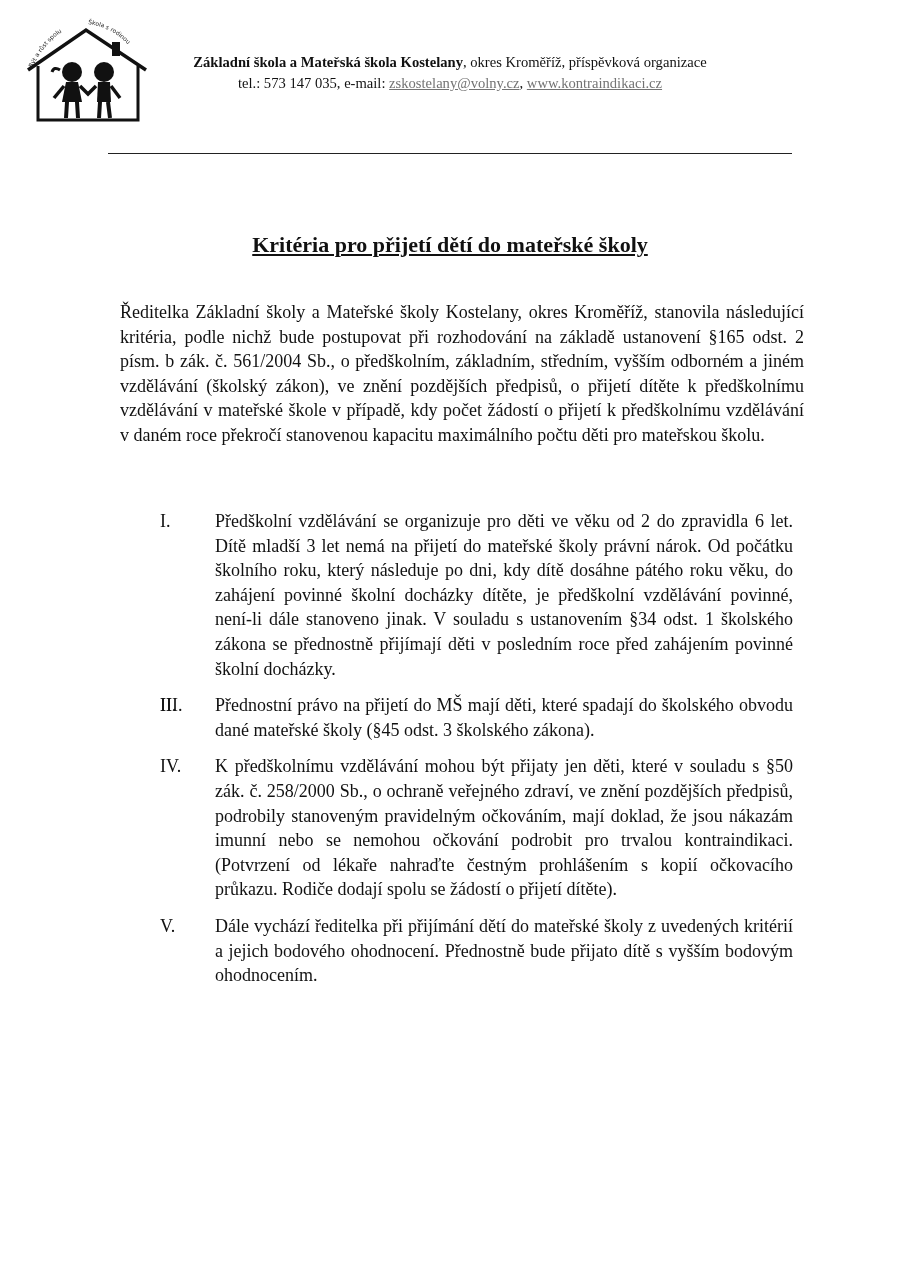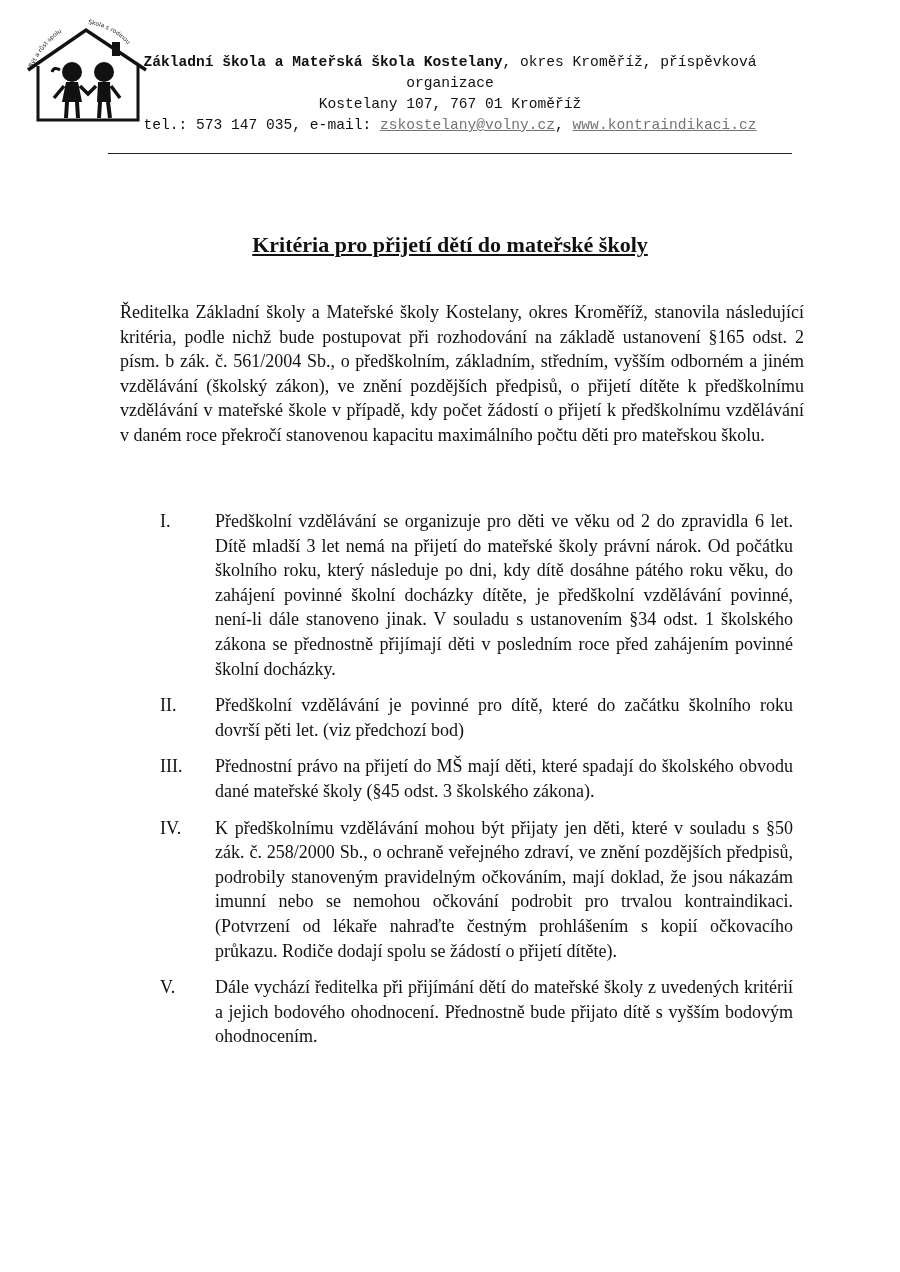--- a/index.html
+++ b/index.html
@@ -1,21 +1,21 @@
 <!DOCTYPE html>
 <html><head>
 <meta charset="utf-8">
 <style>
   html, body { margin: 0; padding: 0; background: #ffffff; }
   body { width: 900px; height: 1272px; position: relative; overflow: hidden; color: #111; }
 
   .logo { position: absolute; left: 22px; top: 18px; width: 130px; height: 108px; }
 
   .header { position: absolute; left: 140px; top: 52px; width: 620px; text-align: center;
-            font-family: Liberation Mono, monospace; font-size: 14.6px; line-height: 21px; color: #111; }
+            font-family: Liberation Serif, serif; font-size: 14.6px; line-height: 21px; color: #111; }
   .header .school { font-weight: bold; }
   .header a { color: #737373; text-decoration: underline; }
 
   .rule { position: absolute; left: 108px; top: 153px; width: 684px; height: 0; border-top: 1px solid #222; }
 
   .title { position: absolute; left: 0; top: 232px; width: 900px; text-align: center;
            font-family: "Liberation Serif", serif; font-weight: bold; font-size: 22px;
            text-decoration: underline; color: #111; }
 
   .intro { position: absolute; left: 108px; top: 288px; width: 684px;
@@ -61,40 +61,38 @@
     <path d="M 76 64 L 88 64 L 89 84 L 75 84 Z" fill="#111"></path>
     <path d="M 78 84 L 77 100 M 86 84 L 88 100" stroke="#111" stroke-width="4"></path>
     <path d="M 89 68 L 98 80" stroke="#111" stroke-width="3.5"></path>
   </svg>
 </div>
 
 <div class="header">
   <div>
     <span class="school">Základní škola a Mateřská škola Kostelany</span><span>, okres Kroměříž, příspěvková organizace</span>
   </div>
-  <div>Kostelany 107, 767 01 Kroměříž</div>
   <div>
     <span>tel.: 573 147 035, e-mail: </span><a>zskostelany@volny.cz</a><span>, </span><a>www.kontraindikaci.cz</a>
   </div>
 </div>
 
 <div class="rule"></div>
 
 <div class="title">Kritéria pro přijetí dětí do mateřské školy</div>
 
 <p class="intro">Ředitelka Základní školy a Mateřské školy Kostelany, okres Kroměříž, stanovila následující kritéria, podle nichž bude postupovat při rozhodování na základě ustanovení §165 odst. 2 písm. b zák. č. 561/2004 Sb., o předškolním, základním, středním, vyšším odborném a jiném vzdělávání (školský zákon), ve znění pozdějších předpisů, o přijetí dítěte k předškolnímu vzdělávání v mateřské škole v případě, kdy počet žádostí o přijetí k předškolnímu vzdělávání v daném roce překročí stanovenou kapacitu maximálního počtu děti pro mateřskou školu.</p>
 
 <ol class="criteria">
   <li>
     <span class="num">I.</span>
     <span>Předškolní vzdělávání se organizuje pro děti ve věku od 2 do zpravidla 6 let. Dítě mladší 3 let nemá na přijetí do mateřské školy právní nárok. Od počátku školního roku, který následuje po dni, kdy dítě dosáhne pátého roku věku, do zahájení povinné školní docházky dítěte, je předškolní vzdělávání povinné, není-li dále stanoveno jinak. V souladu s ustanovením §34 odst. 1 školského zákona se přednostně přijímají děti v posledním roce před zahájením povinné školní docházky.</span>
   </li>
   <li>
     <span class="num">II.</span>
-    <span>Předškolní vzdělávání je povinné pro dítě, které do začátku školního roku dovrší pěti let. (viz předchozí bod)</span>
   </li>
   <li>
     <span class="num">III.</span>
     <span>Přednostní právo na přijetí do MŠ mají děti, které spadají do školského obvodu dané mateřské školy (§45 odst. 3 školského zákona).</span>
   </li>
   <li>
     <span class="num">IV.</span>
     <span>K předškolnímu vzdělávání mohou být přijaty jen děti, které v souladu s §50 zák. č. 258/2000 Sb., o ochraně veřejného zdraví, ve znění pozdějších předpisů, podrobily stanoveným pravidelným očkováním, mají doklad, že jsou nákazám imunní nebo se nemohou očkování podrobit pro trvalou kontraindikaci. (Potvrzení od lékaře nahraďte čestným prohlášením s kopií očkovacího průkazu.  Rodiče dodají spolu se žádostí o přijetí dítěte).</span>
   </li>
   <li>

